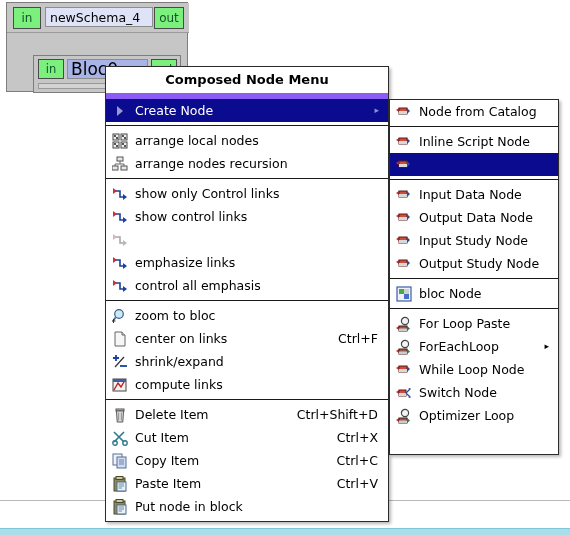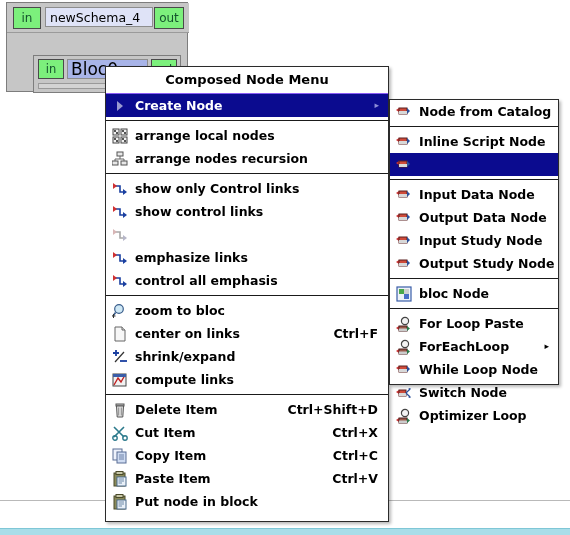--- a/index.html
+++ b/index.html
@@ -51,32 +51,31 @@
     background:#a9dde9;border-top:1px solid #7fc7d6;}
 
   
   .menu{
     position:absolute;background:#ffffff;
     border:1px solid #2b2b2b;box-sizing:border-box;
     box-shadow:2px 2px 3px rgba(0,0,0,.28);
     font-size:12.5px;color:#000;
   }
   #main-menu{left:105px;top:66px;width:284px;height:456px;}
-  #sub-menu{left:389px;top:99px;width:170px;height:286px;}
+  #sub-menu{left:389px;top:99px;width:170px;height:356px;}
   .menu-title{
     height:26px;line-height:26px;text-align:center;
     font-weight:bold;font-size:13px;color:#000;
-    border-bottom:1px solid #8b5cf6;
+    border-bottom:6px solid #8b5cf6;
   }
   .sep{height:0;border-top:1px solid #1a1a1a;margin:3px 0;}
   .item{
     position:relative;height:23px;line-height:23px;
     padding-left:29px;padding-right:24px;white-space:nowrap;
     cursor:default;
-    font-weight:bold;
   }
   .item.hi{background:#0b0b8f;color:#ffffff;}
   .item .label{display:inline-block;vertical-align:top;}
   .item .accel{position:absolute;right:10px;top:0;line-height:23px;font-size:12.5px;}
   .item .arr{position:absolute;right:9px;top:0;line-height:23px;font-size:9px;}
   .item.hi .arr{color:#8f8fd8;}
   .ico{
     position:absolute;left:6px;top:4px;width:16px;height:16px;
     display:block;
   }

